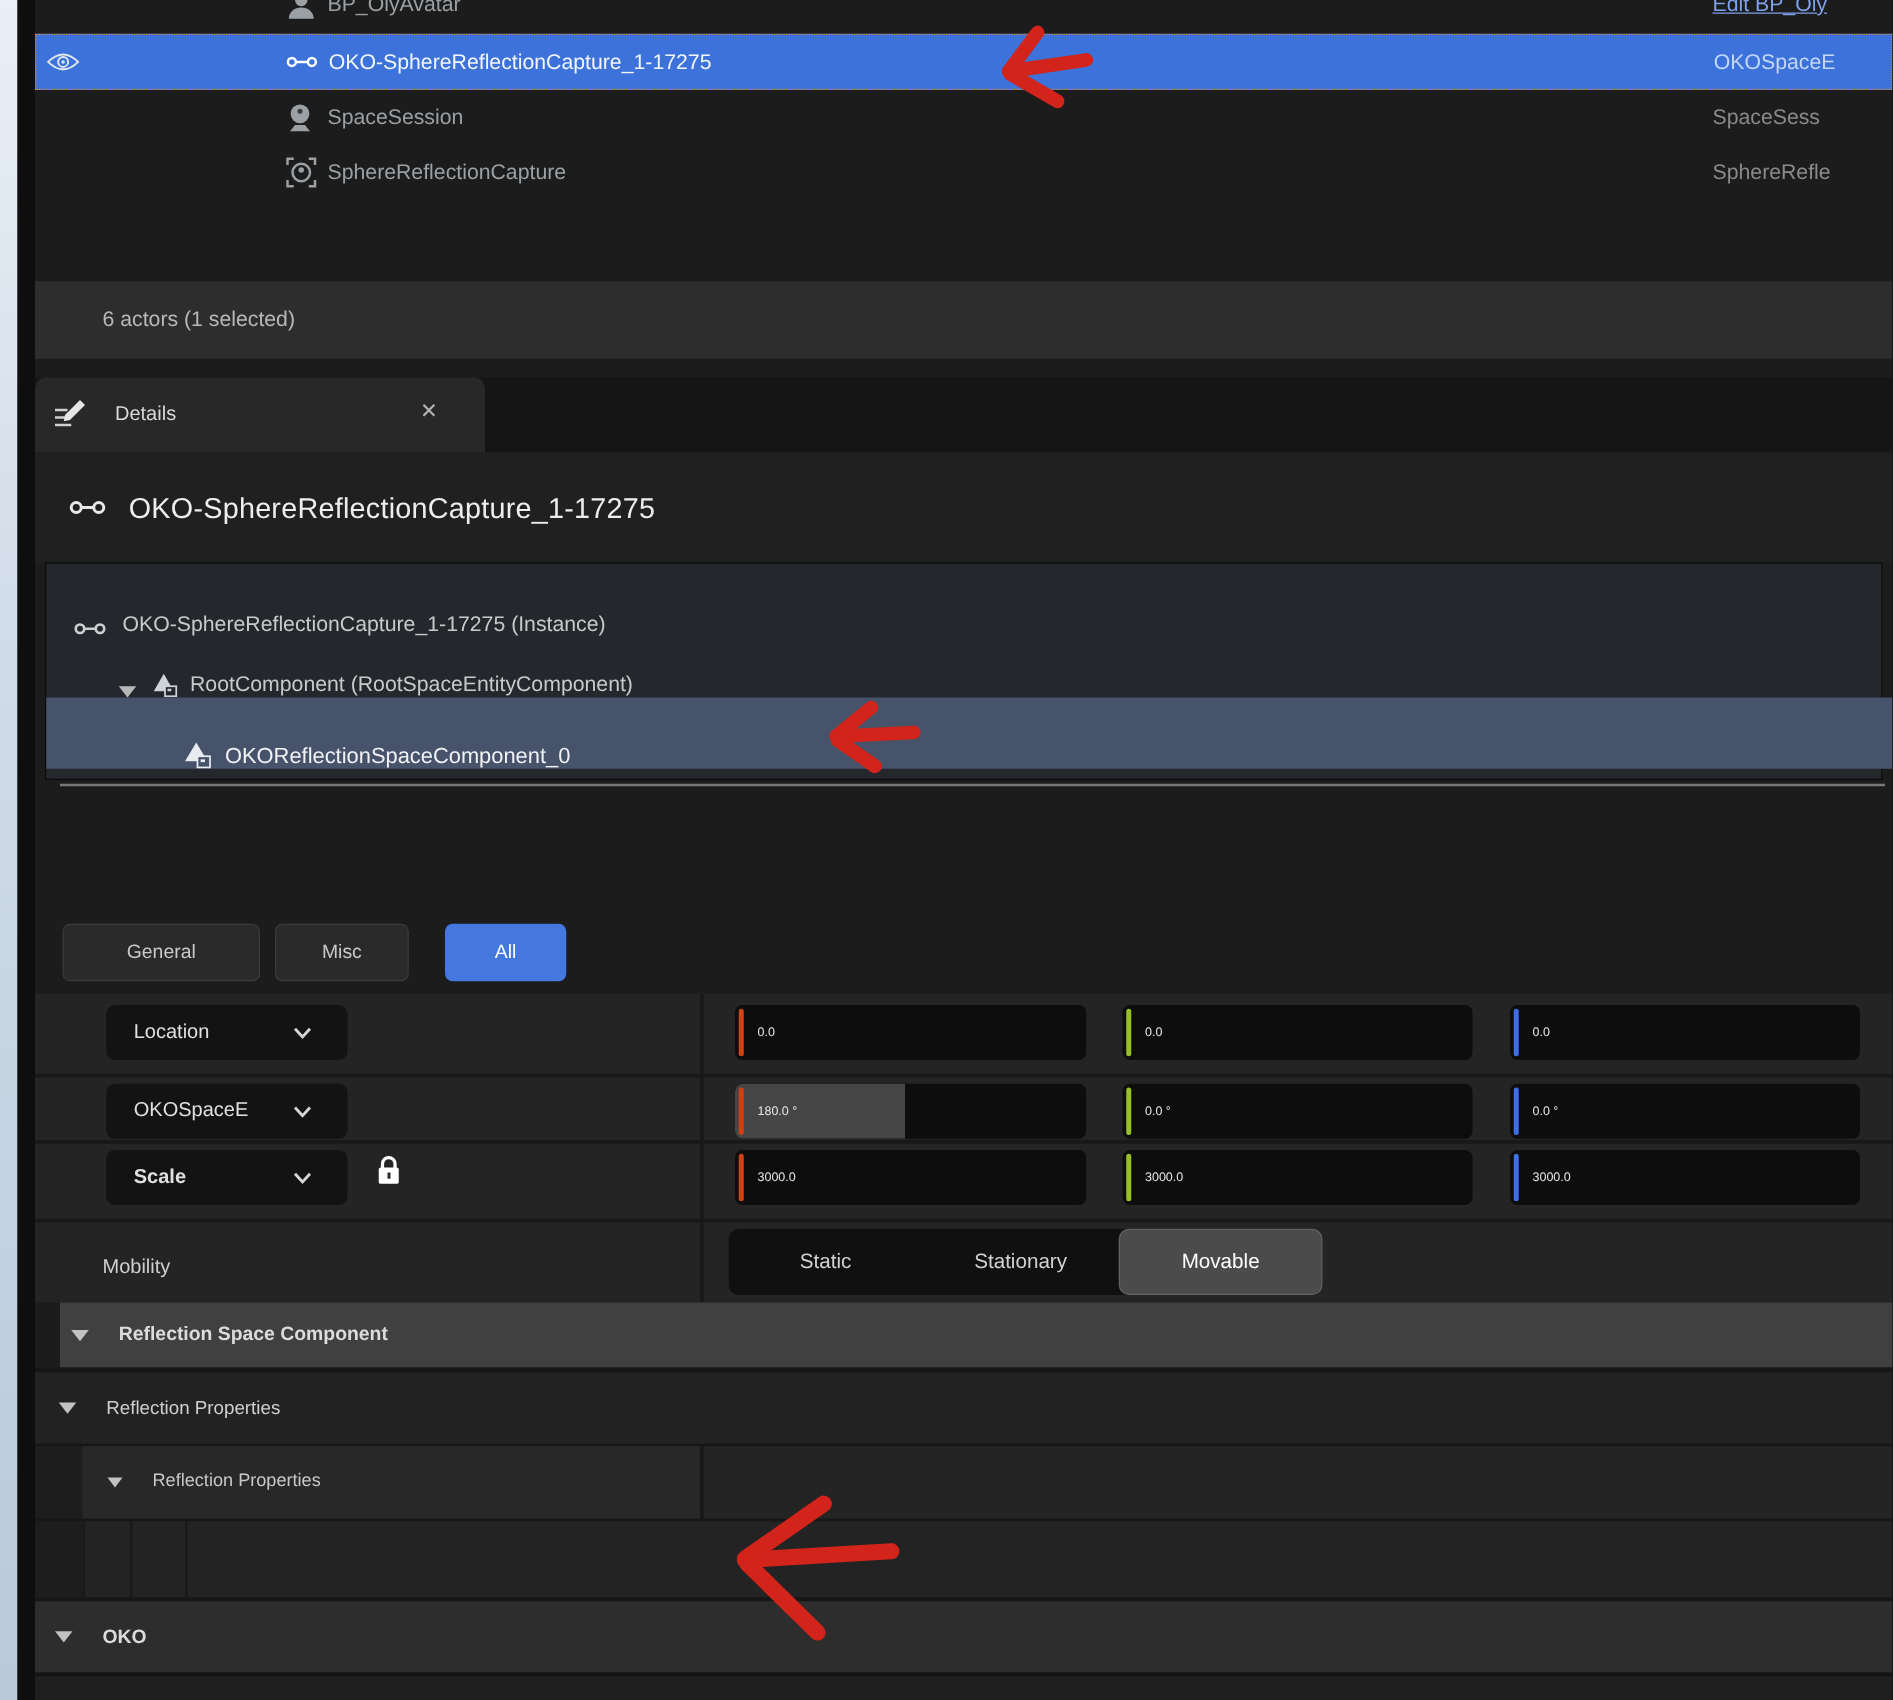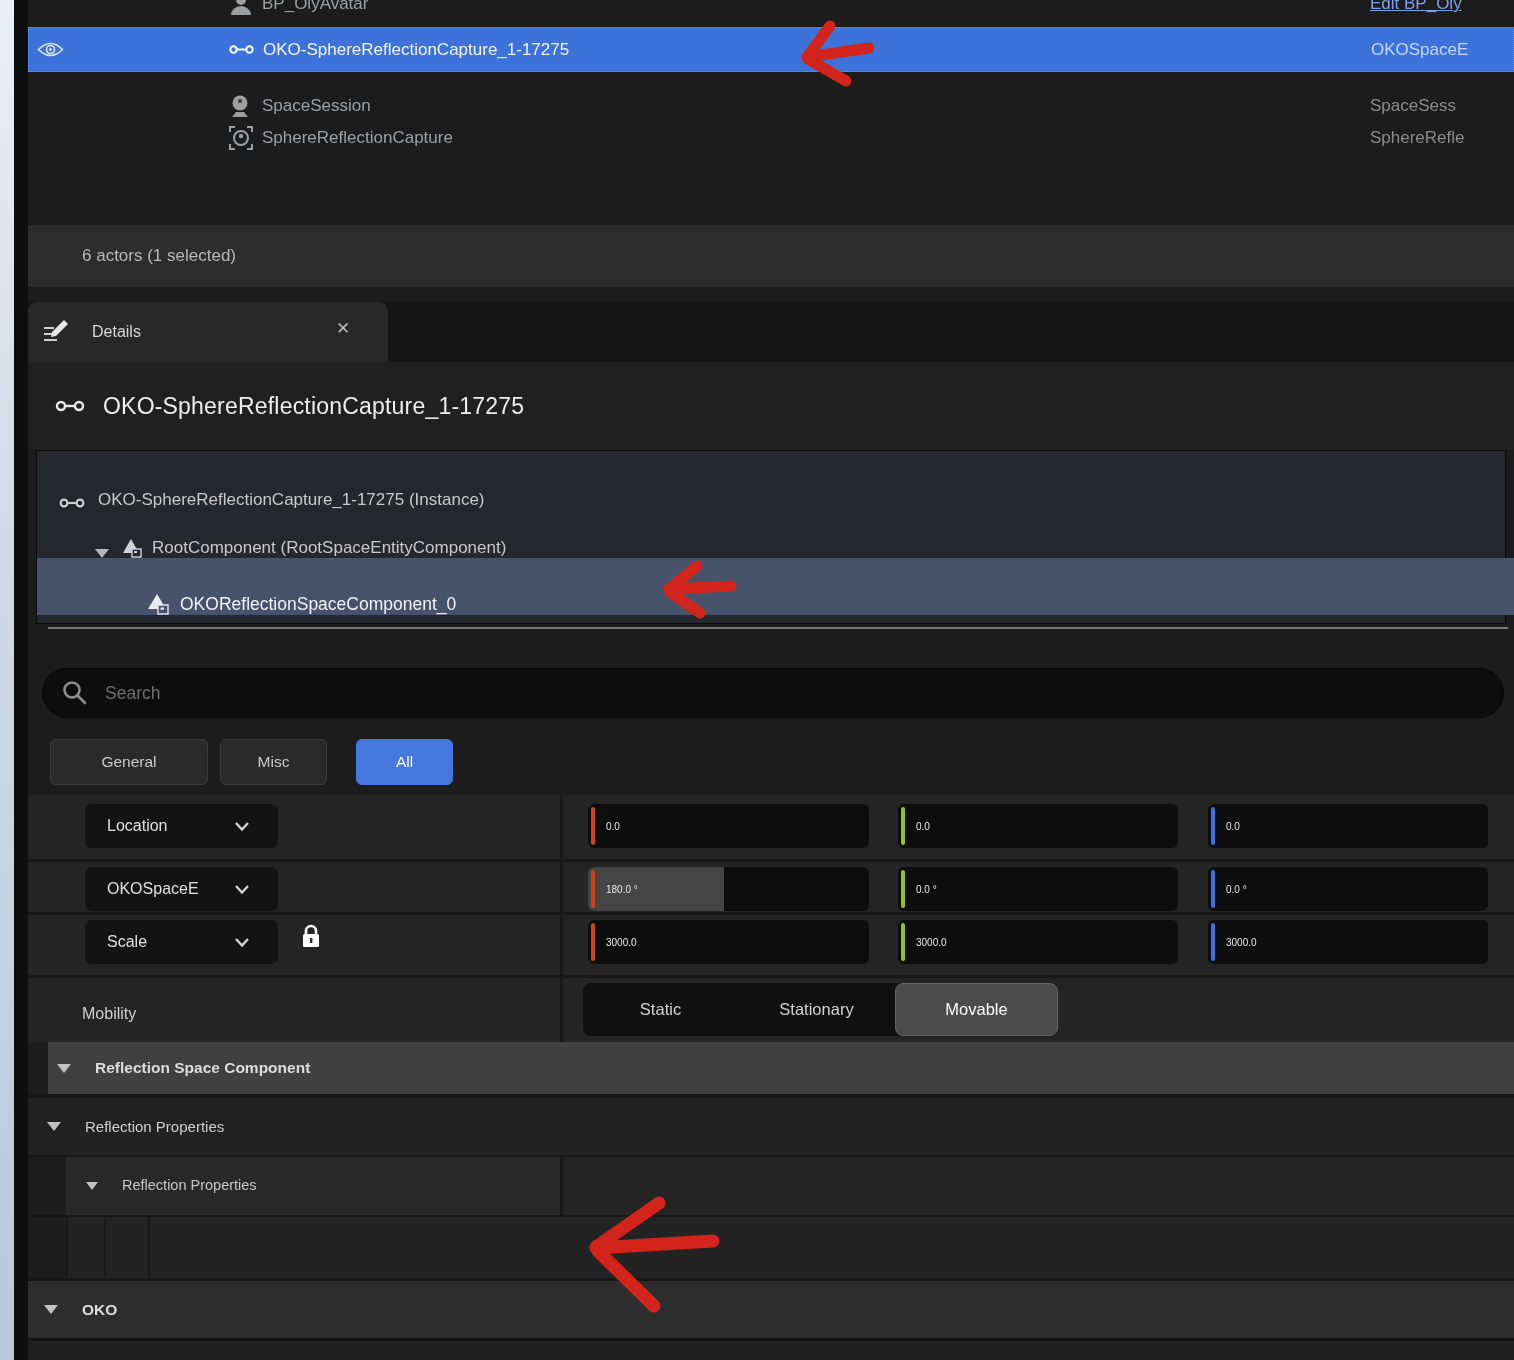--- a/index.html
+++ b/index.html
@@ -95,21 +95,21 @@
       <svg width="25" height="13" viewBox="0 0 25 13">
           <circle cx="4.5" cy="6.5" r="3.2" fill="none" stroke="#ffffff" stroke-width="2"></circle>
           <circle cx="20.5" cy="6.5" r="3.2" fill="none" stroke="#ffffff" stroke-width="2"></circle>
           <line x1="8" y1="6.5" x2="17" y2="6.5" stroke="#ffffff" stroke-width="2"></line>
         </svg>
     </div>
     <span class="row-name">OKO-SphereReflectionCapture_1-17275</span>
     <span class="row-type">OKOSpaceE</span>
   </div>
 
-  <div class="abs outliner-row" style="top:84px;align-items:center;">
+  <div class="abs outliner-row" style="top:72px;align-items:center;">
     <div class="icon-cell" style="margin-left:200px;">
       <svg width="24" height="26" viewBox="0 0 24 26">
           <circle cx="12" cy="10" r="7.5" fill="#9aa0a4"></circle>
           <circle cx="12" cy="8" r="2" fill="#3a3a3a"></circle>
           <path d="M4 24 h16 l-4-5 h-8 Z" fill="#9aa0a4"></path>
         </svg>
     </div>
     <span class="row-name">SpaceSession</span>
     <span class="row-type">SpaceSess</span>
   </div>
@@ -190,29 +190,20 @@
             <path d="M11 1 L20 16 H2 Z" fill="#e8ecf1"></path>
             <rect x="12" y="12" width="10" height="9" fill="#46536a" stroke="#e8ecf1" stroke-width="1.4"></rect>
             <rect x="14.5" y="14.5" width="3.5" height="2.2" fill="#e8ecf1"></rect>
           </svg>
       </div>
       <span class="lbl" style="margin-left:10px;">OKOReflectionSpaceComponent_0</span>
     </div>
   </div>
   <div class="abs panel-underline"></div>
 
-  <div class="abs search-pill">
-    <div style="margin-left:18px;">
-      <svg width="28" height="28" viewBox="0 0 28 28">
-          <circle cx="11" cy="11" r="7.5" fill="none" stroke="#8e8e8e" stroke-width="2.6"></circle>
-          <line x1="16.5" y1="16.5" x2="24" y2="24" stroke="#8e8e8e" stroke-width="2.6" stroke-linecap="round"></line>
-        </svg>
-    </div>
-    <input style="margin-left: 14px;" placeholder="Search">
-  </div>
 
   <div class="abs fbtn" style="left:50px;width:158px;">
     <span>General</span>
   </div>
   <div class="abs fbtn" style="left:220px;width:107px;">
     <span>Misc</span>
   </div>
   <div class="abs fbtn active" style="left:356px;width:97px;">
     <span>All</span>
   </div>
@@ -255,21 +246,21 @@
     </div>
     <div class="vfield" style="left:870px;top:72px;width:280px;">
       <div class="vbar" style="background:#96c121;"></div>
       <span class="vtext">0.0 °</span>
     </div>
     <div class="vfield" style="left:1180px;top:72px;width:280px;">
       <div class="vbar" style="background:#3f6fe6;"></div>
       <span class="vtext">0.0 °</span>
     </div>
 
-    <div class="prop-btn" style="top:125px;">
+    <div class="prop-btn" style="top:125px;font-weight:bold;">
       <span class="pl">Scale</span>
       <svg width="16" height="11" viewBox="0 0 16 11">
           <polyline points="2,2 8,8.5 14,2" fill="none" stroke="#d6d6d6" stroke-width="2.3"></polyline>
         </svg>
     </div>
     <div class="abs" style="left:272px;top:128px;">
       <svg width="22" height="26" viewBox="0 0 22 26">
           <path d="M6 12 V8 a5 5 0 0 1 10 0 V12" fill="none" stroke="#ffffff" stroke-width="2.6"></path>
           <rect x="3" y="11" width="16" height="13" rx="1.5" fill="#ffffff"></rect>
           <rect x="10" y="15" width="2.4" height="5" fill="#2a2a2a"></rect>

